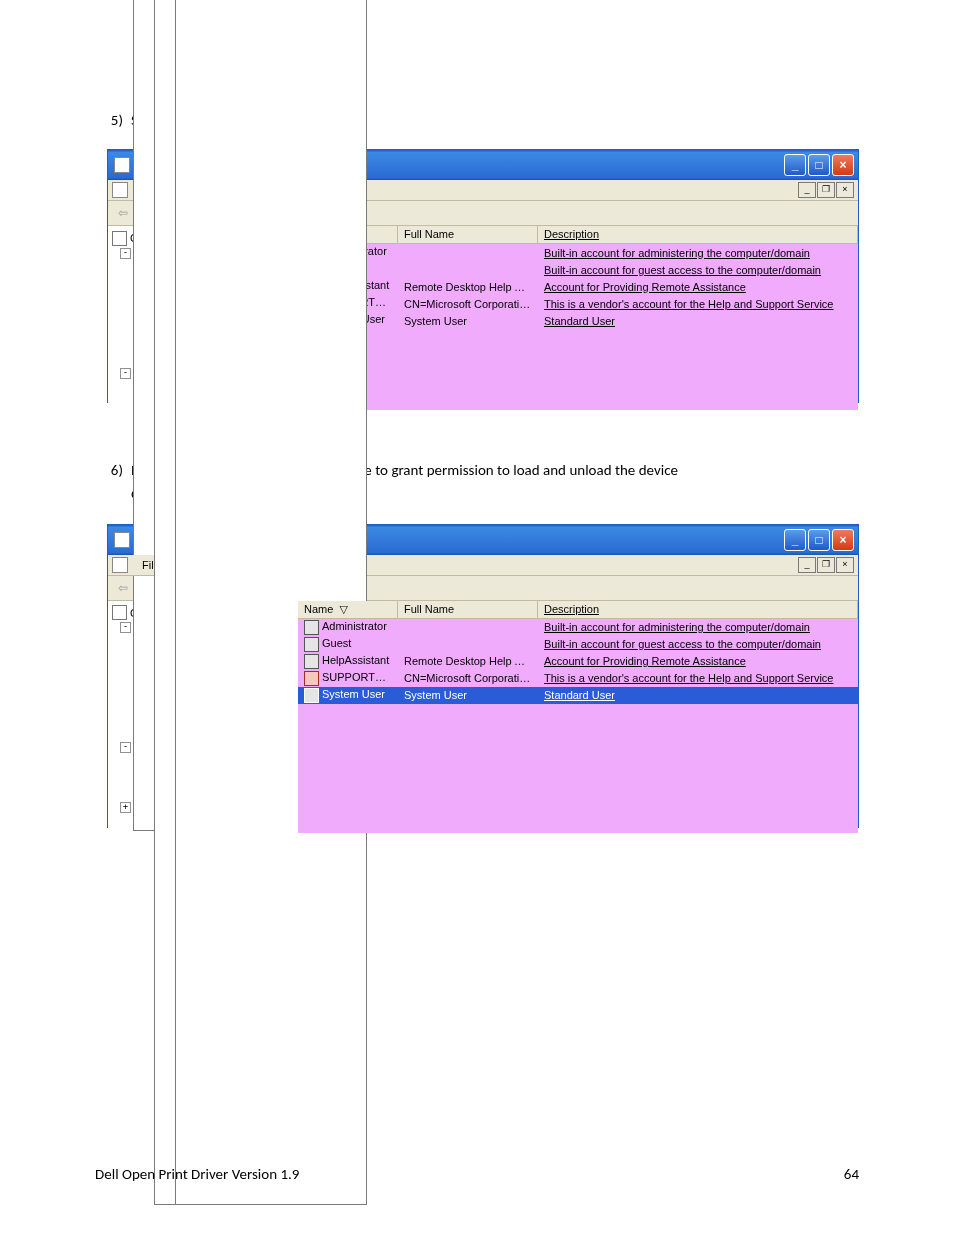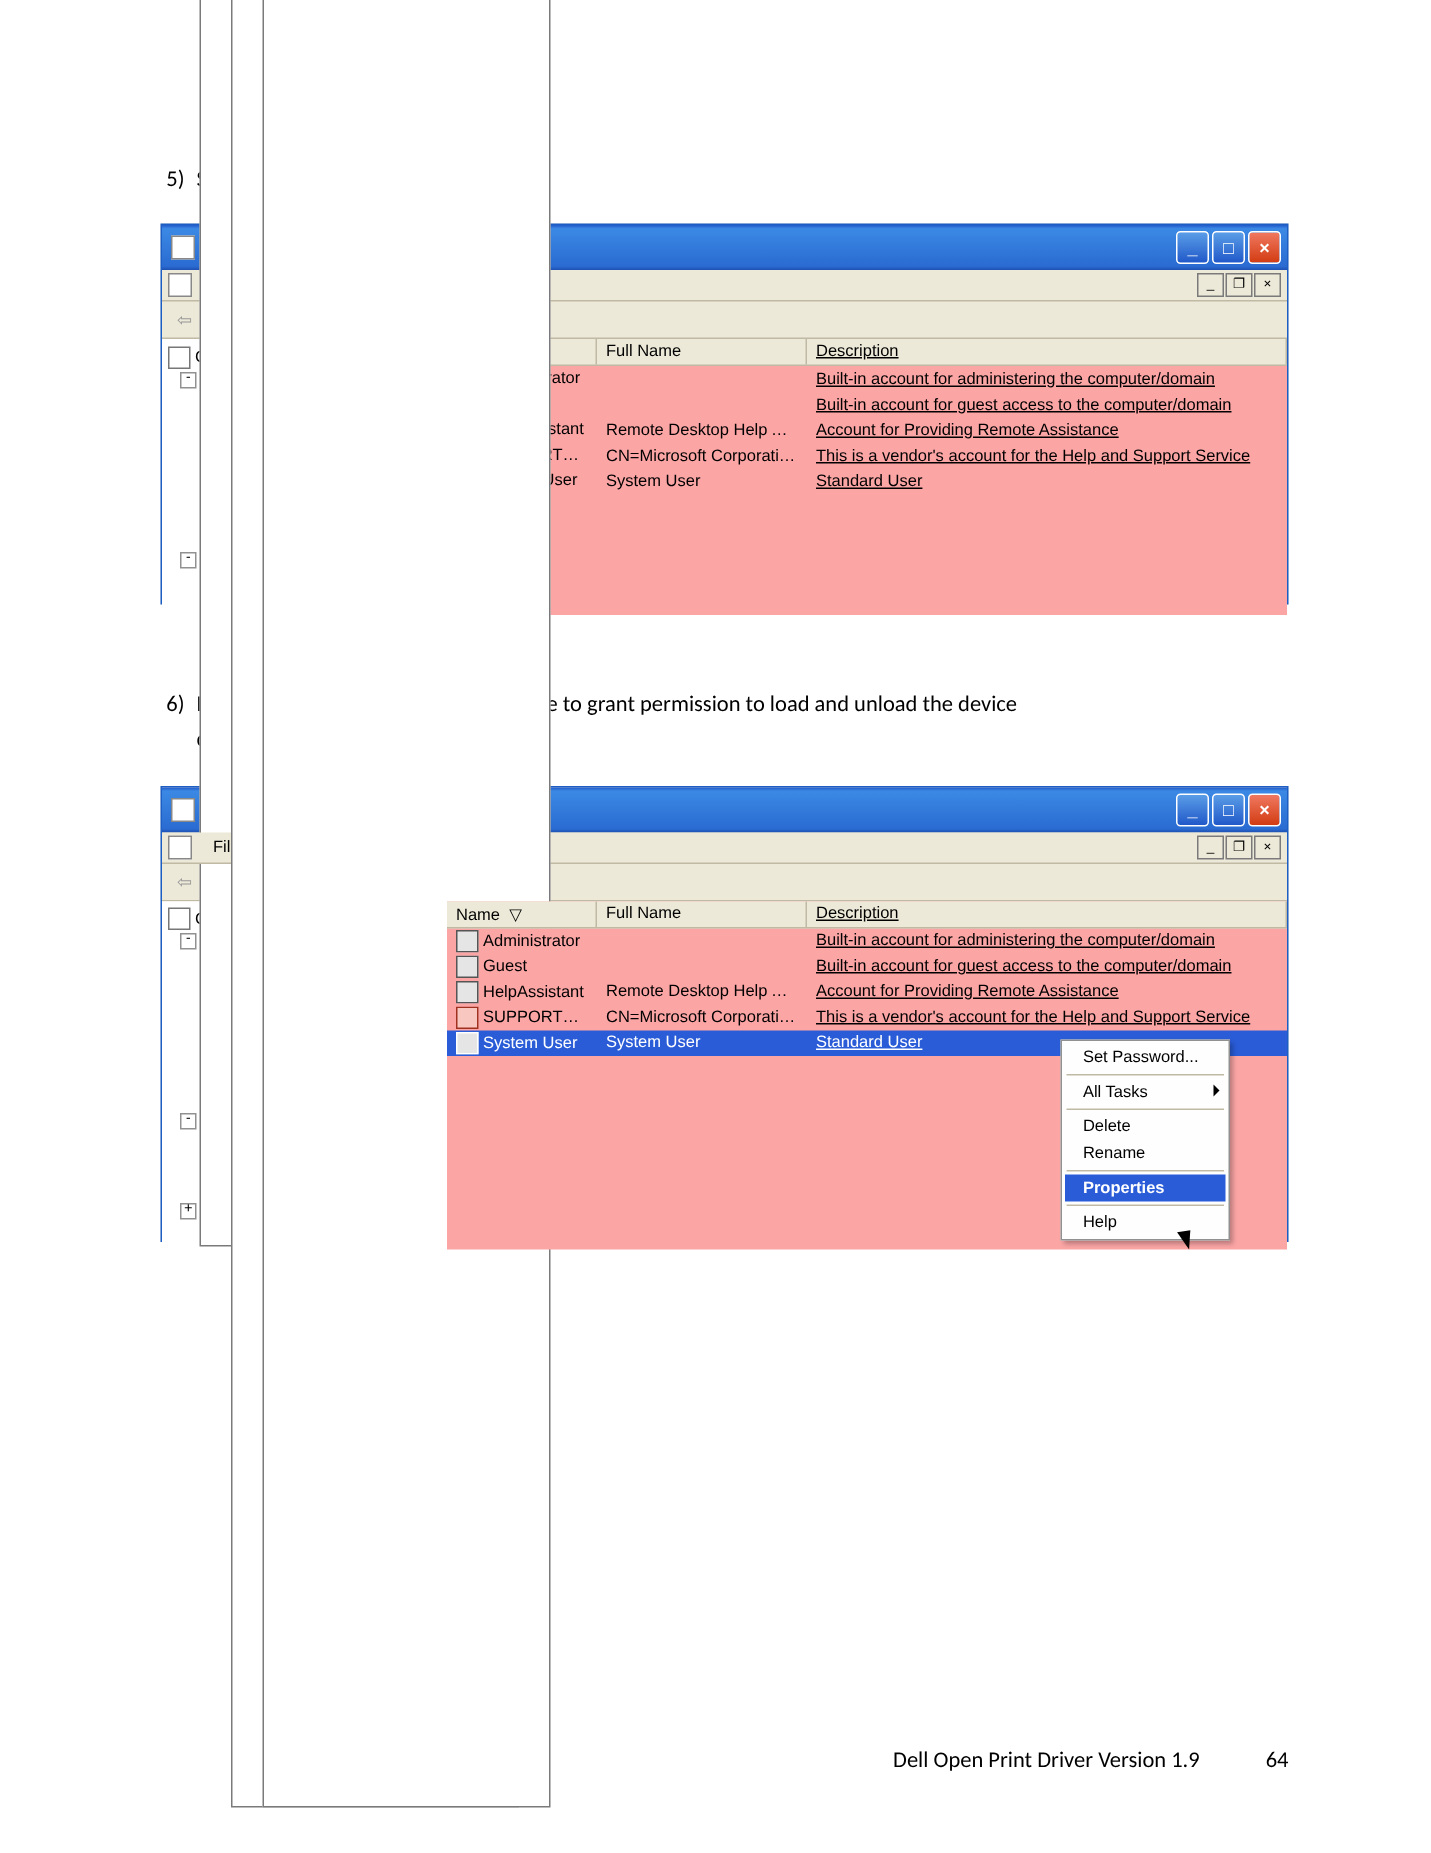--- a/index.html
+++ b/index.html
@@ -137,21 +137,21 @@
   .ic-defrag { background:#e3d6f0; border:1px solid #6a4b92; }
   .ic-diskmgmt { background:#d8e6f2; border:1px solid #3a5d8c; }
   .ic-svc { background:#e8e8e8; border:1px solid #9c6d1a; }
   .tnode.selected .tlabel {
     background: #2a5cd8; color: #fff; padding: 0 1px;
   }
   .tlabel { white-space: nowrap; overflow: hidden; text-overflow: clip; }
 
   .listpane {
     flex: 1;
-    background: #fca5a5;
+    background: #f0abfc;
     position: relative;
     font-size: 11px;
   }
   .list-head {
     display: flex;
     background: #ece9d8;
     border-bottom: 1px solid #c0baa5;
   }
   .lcol {
     padding: 2px 6px;
@@ -208,21 +208,21 @@
   .c2 { width: 140px; }
   .c3 { flex: 1; text-decoration: underline; }
 
   .step-6-indent { padding-left: 36px; display:block;}
 
   .footer {
     position: absolute;
     left: 95px; right: 95px; bottom: 52px;
     font-family: Calibri, sans-serif;
     font-size: 15px;
-    display: flex; justify-content: flex-end; gap: 44px;
+    display: flex; justify-content: space-between; gap: 44px;
   }
 </style>
 </head>
 <body>
 
 <div class="page">
 
   <div class="step">
     <span class="step-num">5)</span><span class="step-text">Select 'Users'</span>
   </div>
@@ -519,37 +519,20 @@
               <div class="lcell c2">CN=Microsoft Corporation...</div>
               <div class="lcell c3">This is a vendor's account for the Help and Support Service</div>
             </div>
             <div class="list-row selected">
               <div class="lcell c1"><span class="uico"></span><span>System User</span></div>
               <div class="lcell c2">System User</div>
               <div class="lcell c3">Standard User</div>
             </div>
           </div>
 
-        <div class="ctxmenu" style="top:92px; right:38px;">
-          <div class="ctxitem">Set Password...</div>
-          <div class="ctxsep"></div>
-          <div class="ctxitem">
-            <span>All Tasks</span><span class="arrow"></span>
-          </div>
-          <div class="ctxsep"></div>
-          <div class="ctxitem">Delete</div>
-          <div class="ctxitem">Rename</div>
-          <div class="ctxsep"></div>
-          <div class="ctxitem hover">
-            <b>Properties</b>
-          </div>
-          <div class="ctxsep"></div>
-          <div class="ctxitem">Help</div>
-          <span class="cursor" style="left:80px; top:124px;"></span>
-        </div>
       </div>
     </div>
   </div>
 
   <div class="footer">
     <span>Dell Open Print Driver Version 1.9</span>
     <span>64</span>
   </div>
 
 </div>

